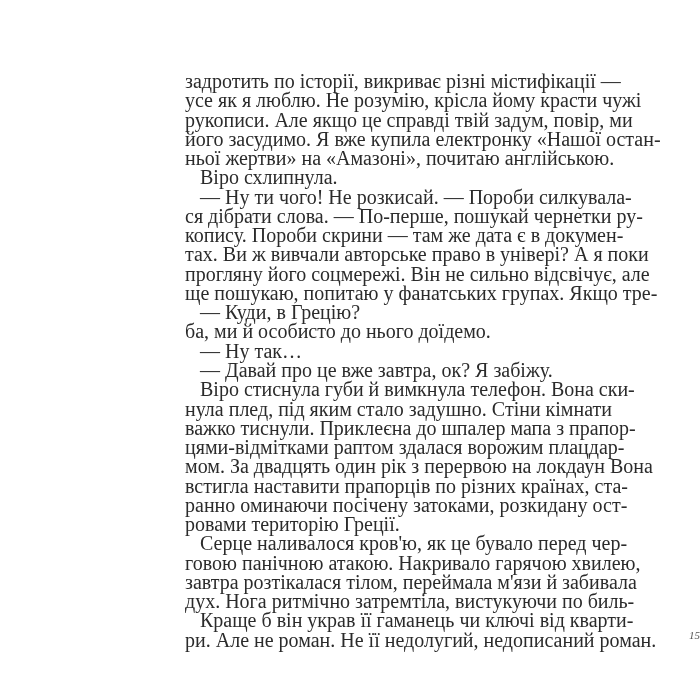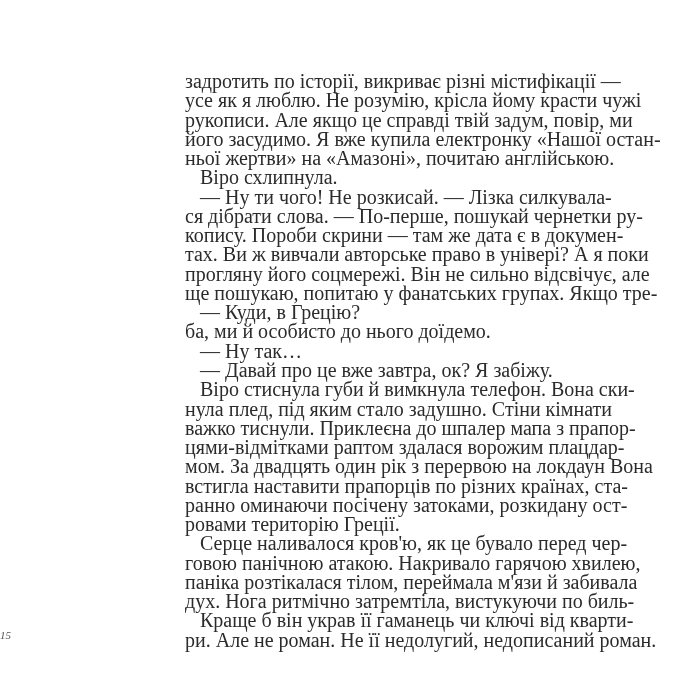--- a/index.html
+++ b/index.html
@@ -13,54 +13,54 @@
   }
   .line {
     display: block; height: 19.27px; white-space: nowrap;
     text-align: justify; text-align-last: justify;
     font-family: "Liberation Serif", "DejaVu Serif", serif;
     font-size: 20px;
   }
   .line.last { text-align-last: left; }
   .line.indent { padding-left: 15px; }
   .page-number {
-    position: absolute; left: 0; width: 700px; top: 629px; text-align: left;
+    position: absolute; left: 0; width: 700px; top: 629px; text-align: right;
     font-family: "Liberation Serif", "DejaVu Serif", serif; font-size: 11px; color: #555555; font-style: italic;
   }
 </style>
 </head>
 <body>
 
 <div class="page">
   <div class="text-block" id="text-block">
       <span class="line">задротить по історії, викриває різні містифікації —</span>
       <span class="line">усе як я люблю. Не розумію, крісла йому красти чужі</span>
       <span class="line">рукописи. Але якщо це справді твій задум, повір, ми</span>
       <span class="line">його засудимо. Я вже купила електронку «Нашої остан-</span>
       <span class="line last">ньої жертви» на «Амазоні», почитаю англійською.</span>
       <span class="line indent last">Віро схлипнула.</span>
-      <span class="line indent">— Ну ти чого! Не розкисай. — Лізка силкувала-</span>
+      <span class="line indent">— Ну ти чого! Не розкисай. — Пороби силкувала-</span>
       <span class="line">ся дібрати слова. — По-перше, пошукай чернетки ру-</span>
       <span class="line">копису. Пороби скрини — там же дата є в докумен-</span>
       <span class="line">тах. Ви ж вивчали авторське право в універі? А я поки</span>
       <span class="line">прогляну його соцмережі. Він не сильно відсвічує, але</span>
       <span class="line">ще пошукаю, попитаю у фанатських групах. Якщо тре-</span>
       <span class="line indent last">— Куди, в Грецію?</span>
       <span class="line last">ба, ми й особисто до нього доїдемо.</span>
       <span class="line indent last">— Ну так…</span>
       <span class="line indent last">— Давай про це вже завтра, ок? Я забіжу.</span>
       <span class="line indent">Віро стиснула губи й вимкнула телефон. Вона ски-</span>
       <span class="line">нула плед, під яким стало задушно. Стіни кімнати</span>
       <span class="line">важко тиснули. Приклеєна до шпалер мапа з прапор-</span>
       <span class="line">цями-відмітками раптом здалася ворожим плацдар-</span>
       <span class="line">мом. За двадцять один рік з перервою на локдаун Вона</span>
       <span class="line">встигла наставити прапорців по різних країнах, ста-</span>
       <span class="line">ранно оминаючи посічену затоками, розкидану ост-</span>
       <span class="line last">ровами територію Греції.</span>
       <span class="line indent">Серце наливалося кров'ю, як це бувало перед чер-</span>
       <span class="line">говою панічною атакою. Накривало гарячою хвилею,</span>
-      <span class="line">паніка розтікалася тілом, переймала м'язи й забивала</span>
+      <span class="line">завтра розтікалася тілом, переймала м'язи й забивала</span>
       <span class="line">дух. Нога ритмічно затремтіла, вистукуючи по биль-</span>
       <span class="line indent">Краще б він украв її гаманець чи ключі від кварти-</span>
       <span class="line">ри. Але не роман. Не її недолугий, недописаний роман.</span>
     </div>
   <div class="page-number">15</div>
 </div>
 
 </body></html>

